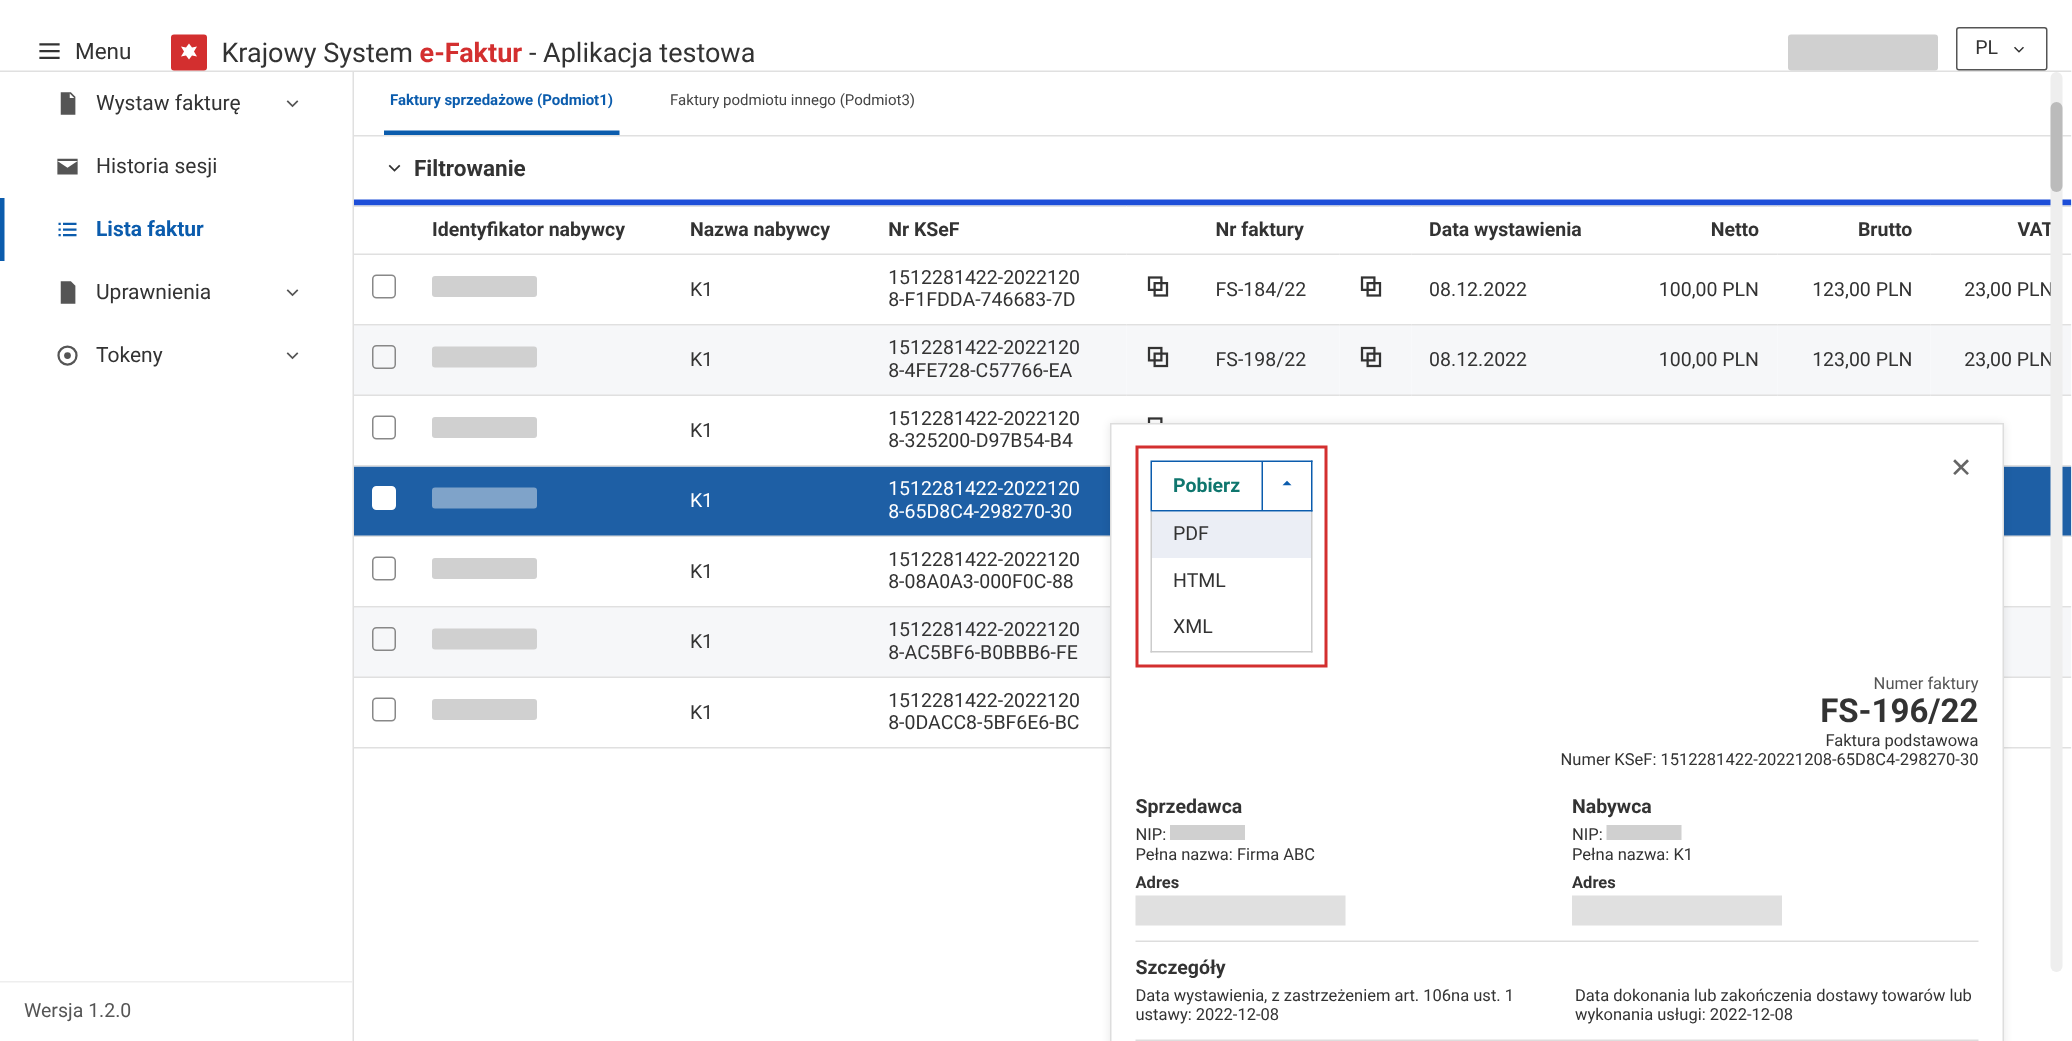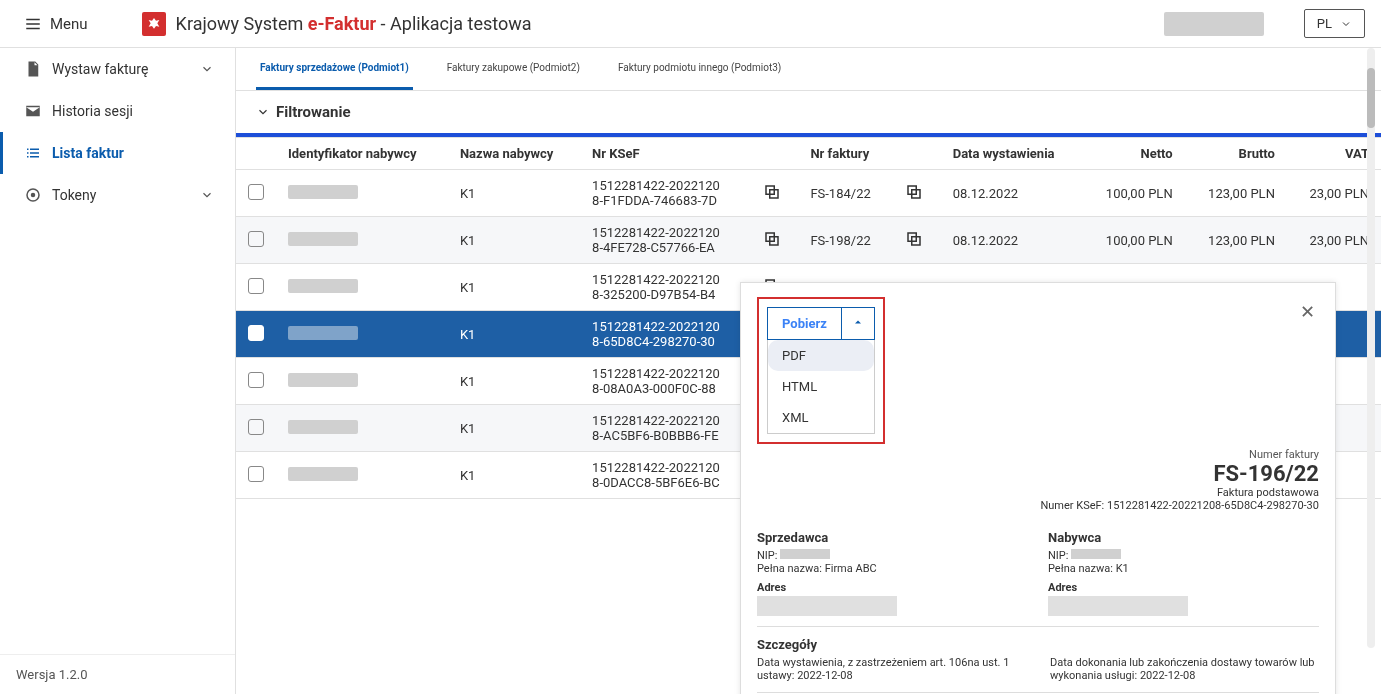--- a/index.html
+++ b/index.html
@@ -1,38 +1,38 @@
 <!DOCTYPE html>
 <html><head>
 <meta charset="utf-8">
 <style>
 * { margin: 0; padding: 0; box-sizing: border-box; font-family: -apple-system, BlinkMacSystemFont, "Segoe UI", Roboto, sans-serif; }
 body { background: #fff; color: #333; font-size: 13px; width: 1381px; height: 694px; overflow: hidden; position: relative; }
 
 
-.header { display: flex; align-items: center; height: 48px; border-bottom: 1px solid #e0e0e0; padding: 0 16px; gap: 28px; }
+.header { display: flex; align-items: flex-end; height: 48px; border-bottom: 1px solid #e0e0e0; padding: 0 16px; }
 .menu-btn { display: flex; align-items: center; gap: 8px; font-size: 15px; cursor: pointer; padding: 4px 8px; }
 .menu-btn svg { width: 18px; height: 18px; }
 .logo-wrap { display: flex; align-items: center; gap: 10px; margin-left: 18px; }
 .logo-img { width: 24px; height: 24px; background: #d32f2f; border-radius: 2px; display: flex; align-items: center; justify-content: center; }
 .logo-img svg { width: 16px; height: 16px; fill: #fff; }
 .app-title { font-size: 18px; font-weight: 400; }
 .app-title b { font-weight: 700; }
 .app-title .efak b { color: #d32f2f; }
 .header-spacer { flex: 1; }
 .header-box { width: 100px; height: 24px; background: #d0d0d0; border-radius: 2px; margin-right: 12px; }
 .lang-btn { border: 1px solid #555; padding: 6px 12px; font-size: 13px; display: flex; align-items: center; gap: 8px; cursor: pointer; border-radius: 2px; }
 .lang-btn svg { width: 12px; height: 12px; }
 
 
 .layout { display: flex; height: calc(694px - 48px); }
 
 
 .sidebar { width: 236px; border-right: 1px solid #e0e0e0; display: flex; flex-direction: column; }
-.side-item { display: flex; align-items: center; gap: 10px; padding: 12px 21px; cursor: pointer; font-size: 14px; border-left: 3px solid transparent; }
+.side-item { display: flex; align-items: center; gap: 10px; padding: 12px 33px; cursor: pointer; font-size: 14px; border-left: 3px solid transparent; }
 .side-item.active { border-left-color: #0b5cad; color: #0b5cad; font-weight: 700; }
 .side-item svg { width: 18px; height: 18px; flex-shrink: 0; }
 .side-item .s-label { flex: 1; }
 .side-item .chev { width: 14px; height: 14px; }
 .version { margin-top: auto; padding: 12px 16px; font-size: 13px; color: #555; border-top:1px solid #eee; }
 
 
 .main { flex: 1; overflow: auto; position: relative; }
 .tabs { display: flex; gap: 30px; padding: 0 20px; border-bottom: 1px solid #e0e0e0; }
 .tab { padding: 14px 4px; font-size: 10px; color: #444; cursor: pointer; border-bottom: 3px solid transparent; }
@@ -52,25 +52,25 @@
 .redact { display:inline-block; width: 70px; height:14px; background:#d0d0d0; border-radius:2px;}
 .tbl tr.sel .redact{background:#7fa3c9;}
 .copy-ic { width:18px; height:18px; cursor:pointer; }
 .num-r{text-align:right !important;}
 
 
 .panel { position: absolute; top: 282px; left: 740px; width: 596px; background: #fff; border: 1px solid #ddd; box-shadow: 0 0 6px rgba(0,0,0,0.1); font-size: 12px;}
 .panel-head { display: flex; justify-content: space-between; align-items: flex-start; padding: 14px 16px 4px; }
 .dl-wrap { position: relative; border: 2.5px solid #d32f2f; padding: 8px; }
 .dl-btn-row{display:flex;}
-.dl-btn { border: 1px solid #0b5cad; color: #3b82f6; font-weight: 700; padding: 8px 14px; background:#fff; cursor:pointer; font-size:13px;}
+.dl-btn { border: 1px solid #0b5cad; color: #0f766e; font-weight: 700; padding: 8px 14px; background:#fff; cursor:pointer; font-size:13px;}
 .dl-caret { border: 1px solid #0b5cad; border-left:none; padding: 8px 10px; background:#fff; cursor:pointer;}
 .dl-caret svg{width:12px;height:12px;fill:#0b5cad;}
 .dl-menu { border:1px solid #ccc; border-top:none; }
-.dl-opt { padding:8px 14px; font-size:13px; cursor:pointer;border-radius:10px; }
+.dl-opt { padding:8px 14px; font-size:13px; cursor:pointer; }
 .dl-opt:first-child{background:#ebeef5;}
 .close-x { cursor:pointer; font-size:18px; color:#666; padding:4px;}
 .panel-body { padding: 0 16px 12px 16px; max-height: 340px; overflow:auto;}
 .inv-meta { text-align: right; margin-bottom:8px;}
 .inv-meta .lbl{font-size:11px;color:#555;}
 .inv-meta .nr{font-size:22px; font-weight:700;}
 .inv-meta .sub{font-size:11px;}
 .parties{display:flex; gap:20px; border-bottom:1px solid #ddd; padding:10px 0;}
 .party{flex:1; font-size:11px;}
 .party h4{font-size:13px; font-weight:700; margin-bottom:4px;}
@@ -134,36 +134,44 @@
         </svg>
       <span class="s-label">Historia sesji</span>
     </div>
     <div class="side-item active">
       <svg viewBox="0 0 24 24" fill="#0b5cad">
           <path d="M4 6h2v2H4zm4 0h12v2H8zM4 11h2v2H4zm4 0h12v2H8zM4 16h2v2H4zm4 0h12v2H8z"></path>
         </svg>
       <span class="s-label">Lista faktur</span>
     </div>
     <div class="side-item">
+      <svg viewBox="0 0 24 24" fill="#555">
+          <path d="M6 2h9l4 4v16H6V2z"></path>
+        </svg>
+      <span class="s-label">Uprawnienia</span>
+      <svg class="chev" viewBox="0 0 24 24">
+          <path d="M6 9l6 6 6-6" stroke="#555" stroke-width="2" fill="none"></path>
+        </svg>
+    </div>
+    <div class="side-item">
       <svg viewBox="0 0 24 24">
           <circle cx="12" cy="12" r="8" stroke="#555" stroke-width="2" fill="none"></circle>
           <circle cx="12" cy="12" r="3" fill="#555"></circle>
         </svg>
       <span class="s-label">Tokeny</span>
       <svg class="chev" viewBox="0 0 24 24">
           <path d="M6 9l6 6 6-6" stroke="#555" stroke-width="2" fill="none"></path>
         </svg>
     </div>
     <div class="version">Wersja 1.2.0</div>
   </div>
 
   <div class="main">
     <div class="tabs">
       <div class="tab active">Faktury sprzedażowe (Podmiot1)</div>
-      <div class="tab">Faktury zakupowe (Podmiot2)</div>
       <div class="tab">Faktury podmiotu innego (Podmiot3)</div>
     </div>
     <div class="filter">
       <svg viewBox="0 0 24 24">
           <path d="M6 9l6 6 6-6" stroke="#333" stroke-width="2" fill="none"></path>
         </svg>
       <span>Filtrowanie</span>
     </div>
 
     <table class="tbl">

